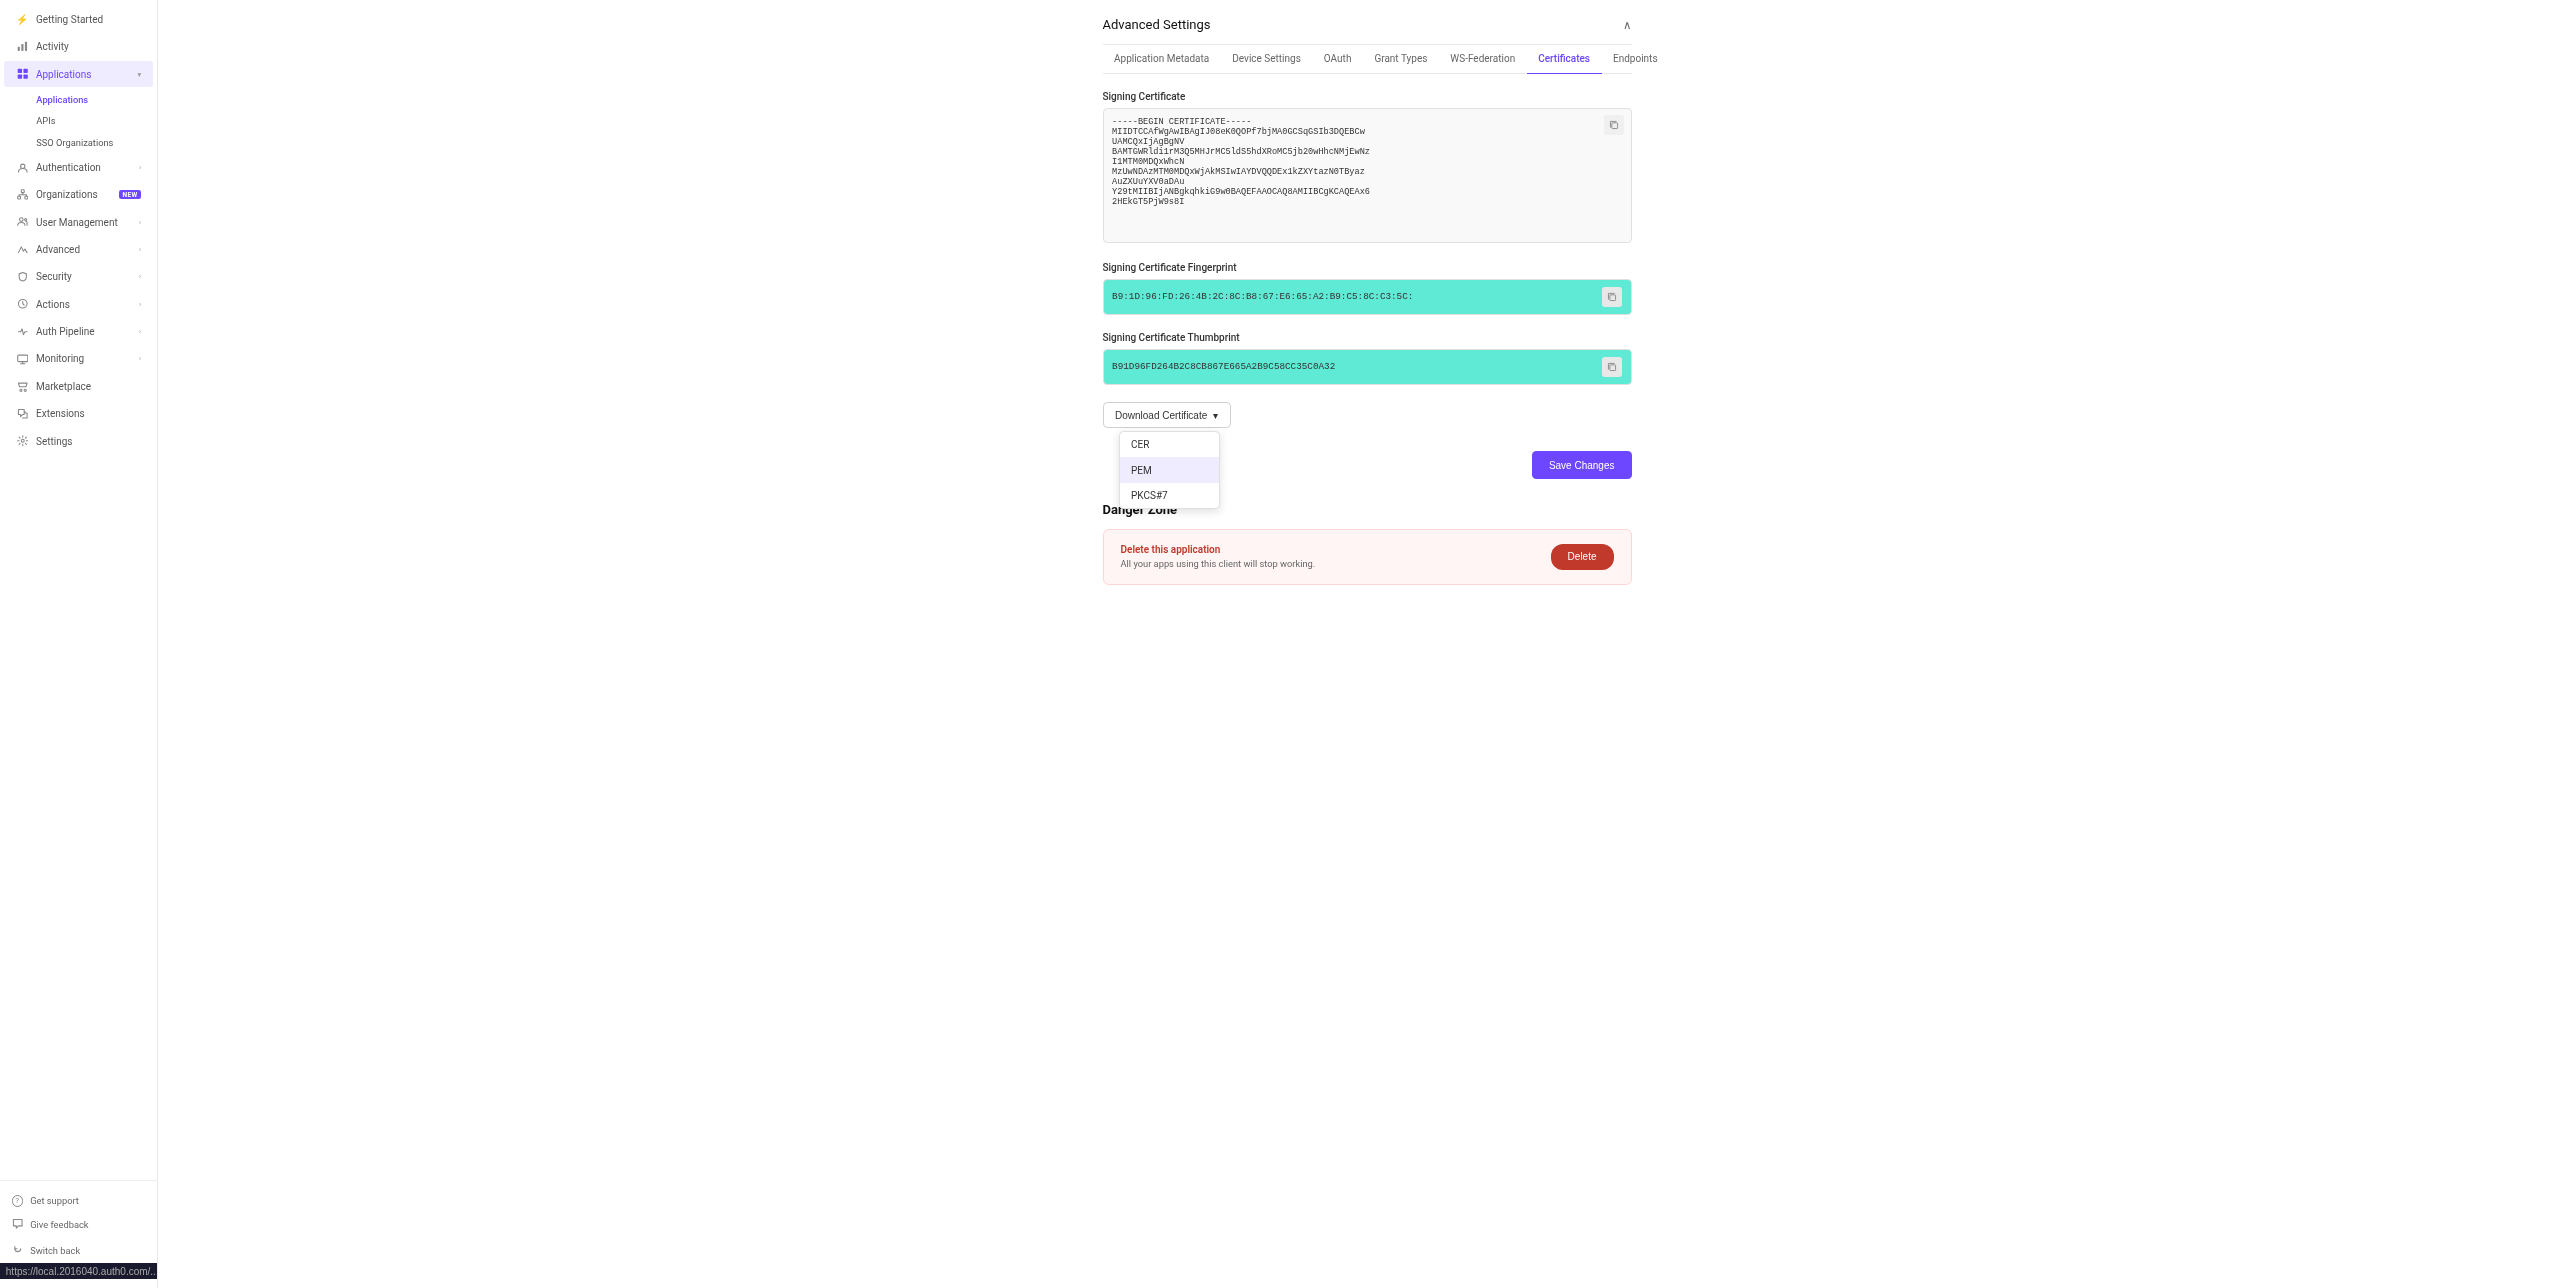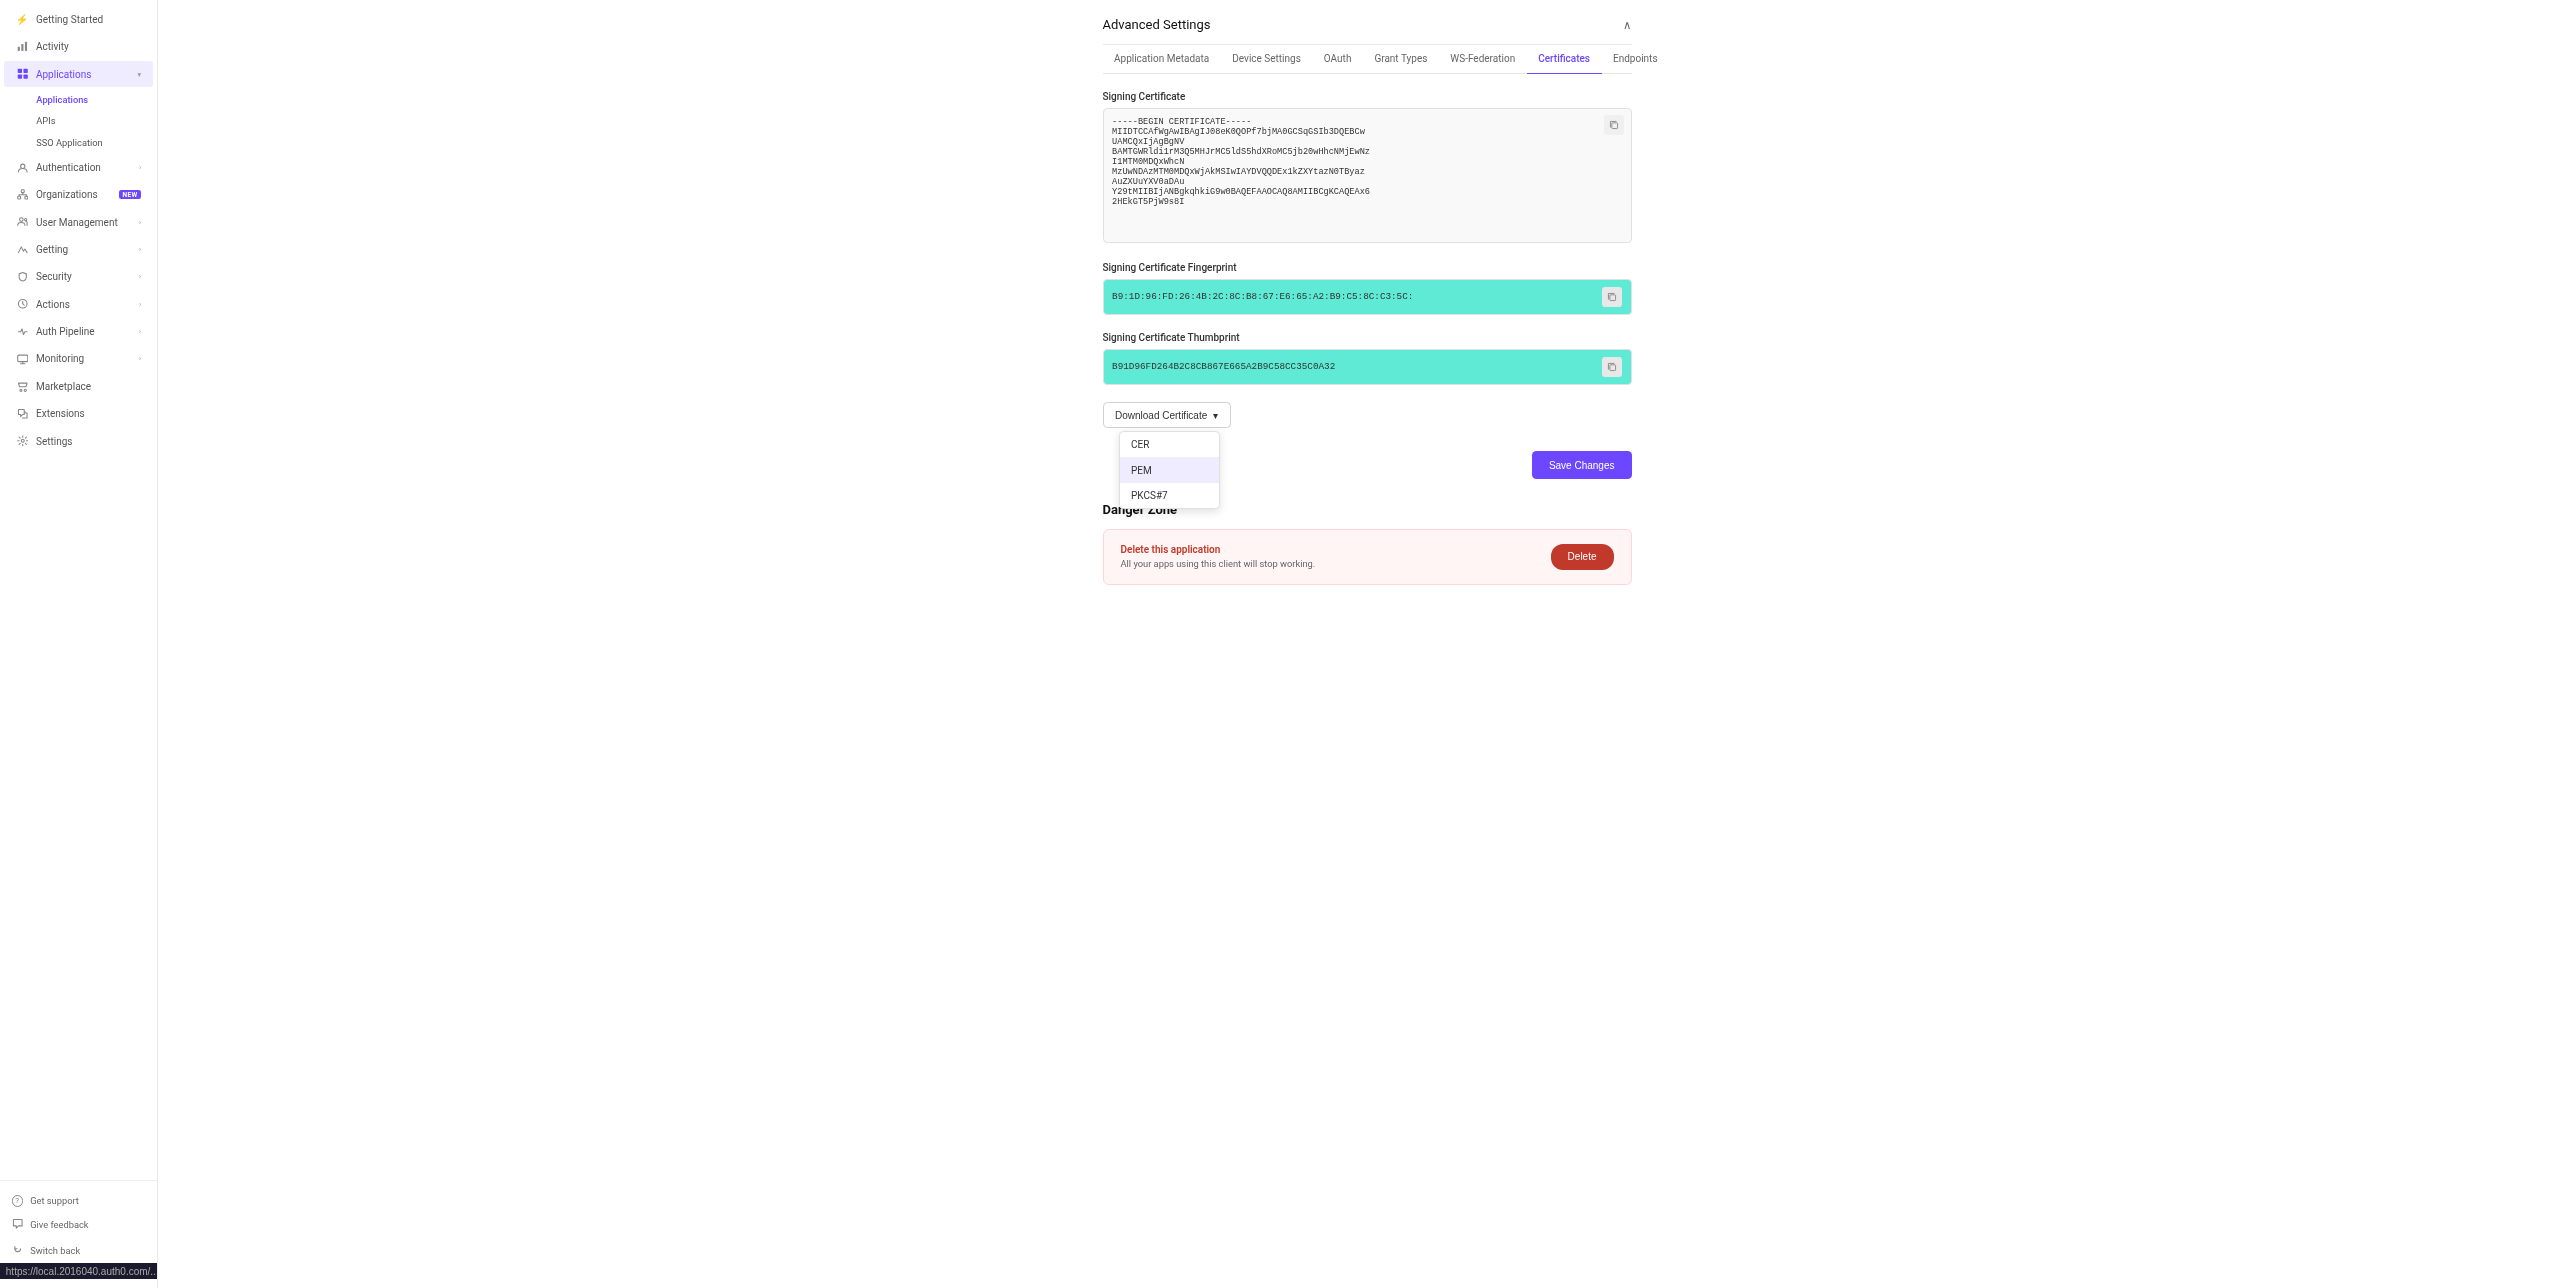--- a/index.html
+++ b/index.html
@@ -338,21 +338,21 @@
   </div>
 
   <div class="sidebar-sub">
     <div class="sidebar-sub-item active">
       <span>Applications</span>
     </div>
     <div class="sidebar-sub-item">
       <span>APIs</span>
     </div>
     <div class="sidebar-sub-item">
-      <span>SSO Application</span>
+      <span>SSO Organizations</span>
     </div>
   </div>
 
   <div class="sidebar-item">
     <span class="icon">
       <svg width="11.5" height="11.5" viewBox="0 0 16 16" fill="none">
           <circle cx="8" cy="6" r="3" stroke="#888" stroke-width="1.5"></circle>
           <path d="M2 14c0-3.314 2.686-5 6-5s6 1.686 6 5" stroke="#888" stroke-width="1.5" stroke-linecap="round"></path>
         </svg>
     </span>
@@ -385,21 +385,21 @@
     <span class="label">User Management</span>
     <span class="chevron">›</span>
   </div>
 
   <div class="sidebar-item">
     <span class="icon">
       <svg width="11.5" height="11.5" viewBox="0 0 16 16" fill="none">
           <path d="M2 12L6 4l3 6 2-3 3 5" stroke="#888" stroke-width="1.5" stroke-linecap="round" stroke-linejoin="round"></path>
         </svg>
     </span>
-    <span class="label">Getting</span>
+    <span class="label">Advanced</span>
     <span class="chevron">›</span>
   </div>
 
   <div class="sidebar-item">
     <span class="icon">
       <svg width="11.5" height="11.5" viewBox="0 0 16 16" fill="none">
           <path d="M8 2L3 4v4c0 3 2.2 5.4 5 6 2.8-.6 5-3 5-6V4L8 2z" stroke="#888" stroke-width="1.5" stroke-linejoin="round"></path>
         </svg>
     </span>
     <span class="label">Security</span>

